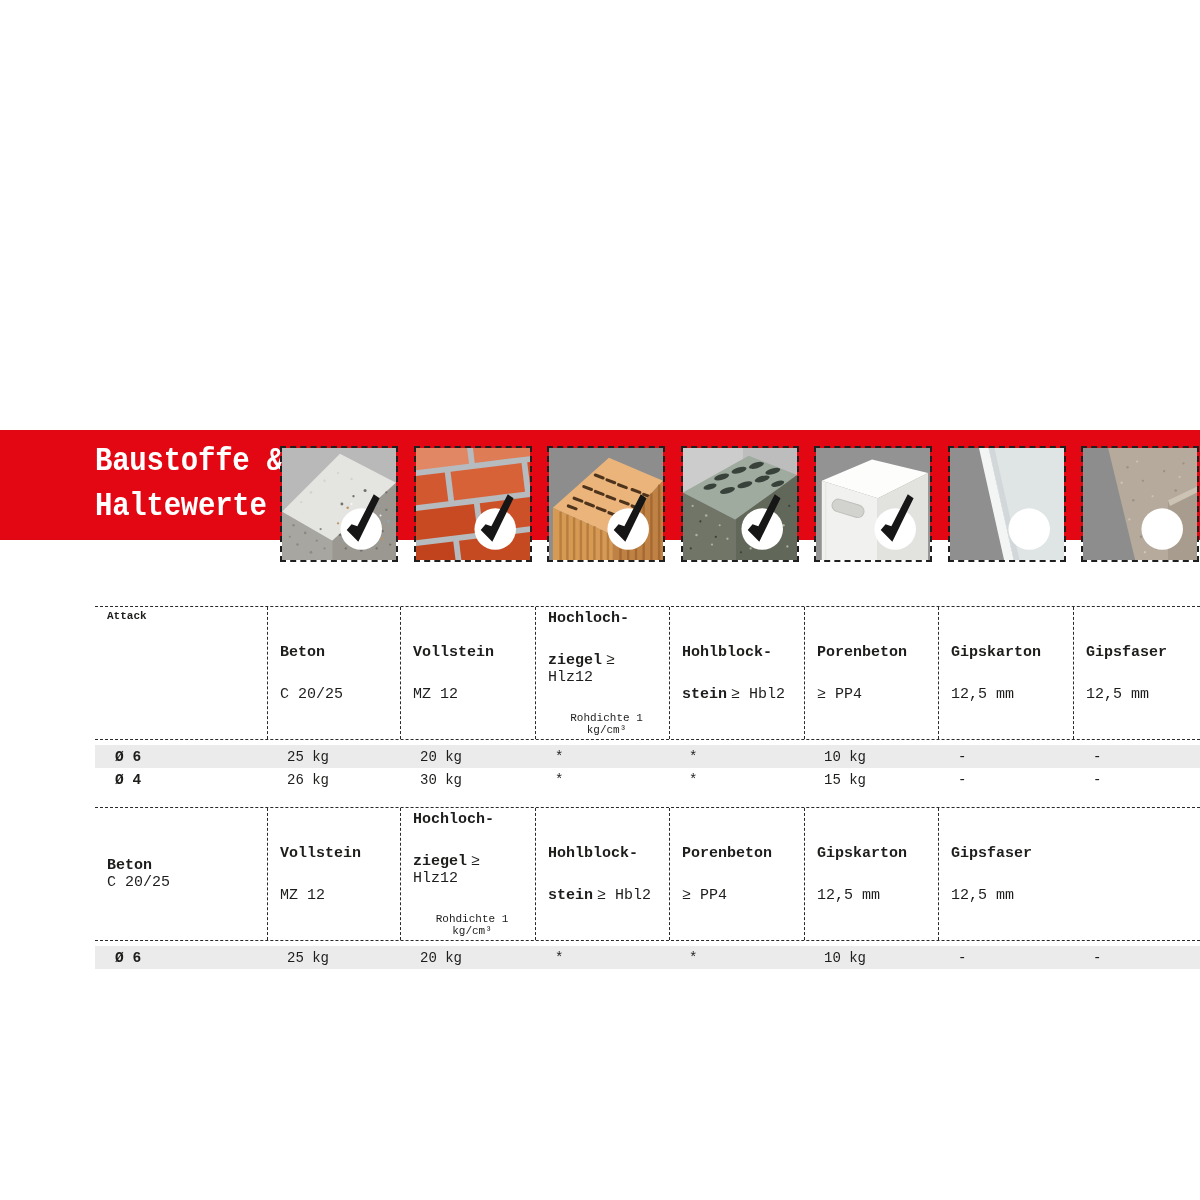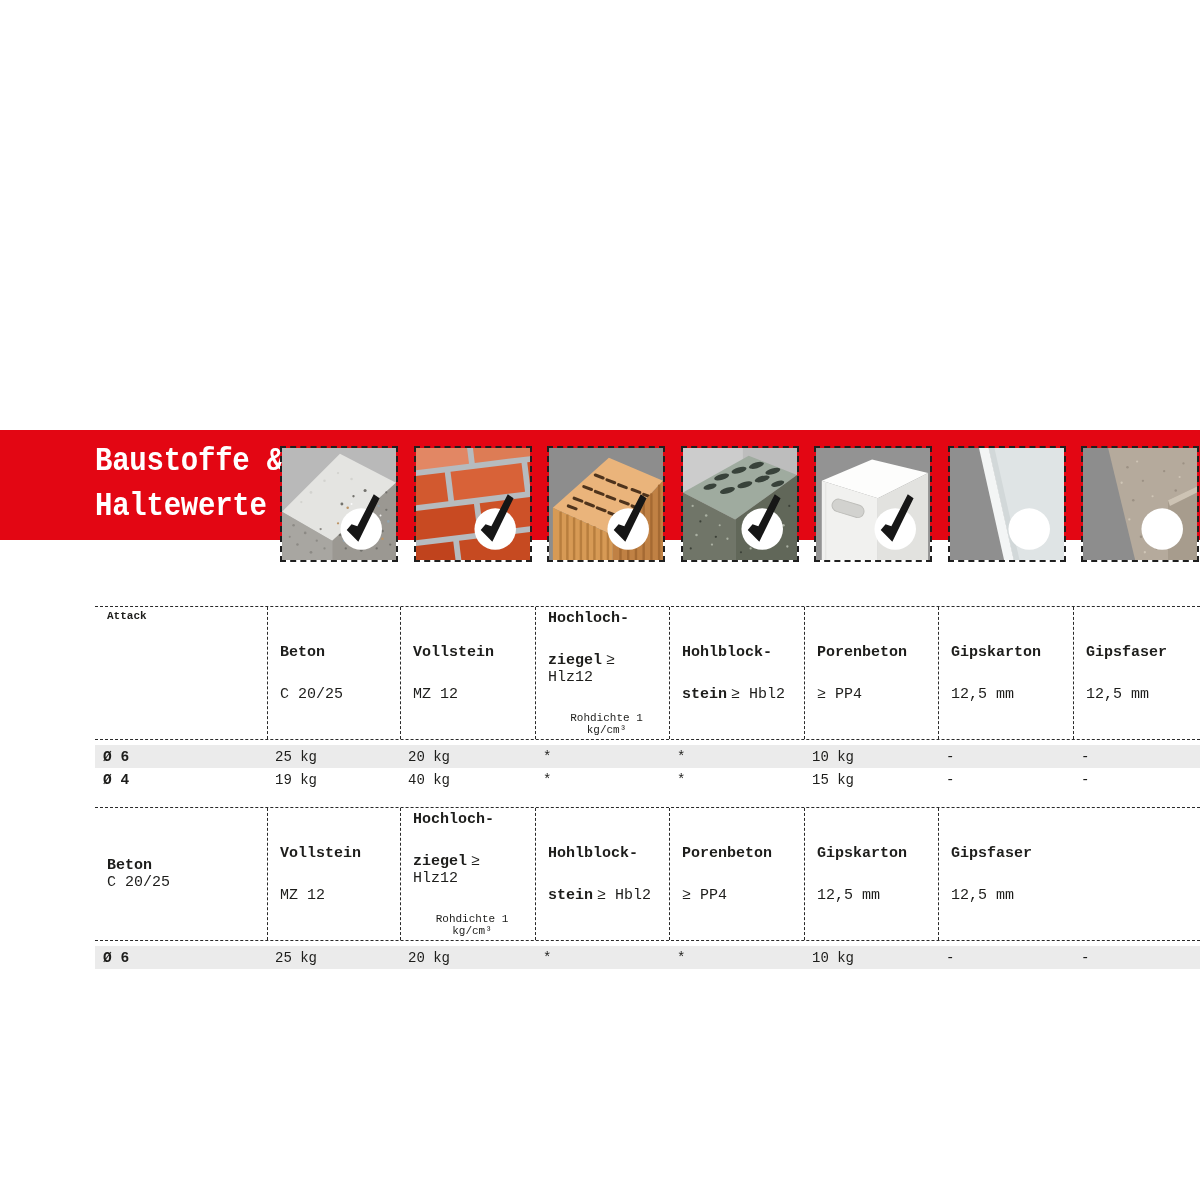--- a/index.html
+++ b/index.html
@@ -28,21 +28,21 @@
   .hline{font-size:15px;line-height:17px;font-weight:400;}
   .hline b{font-weight:700;}
   .hline b:not(:empty)+.hreg:not(:empty){margin-left:4px;}
   .hnote{font-size:11px;line-height:12px;margin-top:1px;text-align:center;}
   .hnote:empty{display:none;}
   .product{font-size:11px;font-weight:700;justify-content:flex-start;}
   .tbody{padding-top:5px;}
   .drow{display:grid;grid-template-columns:172px 133px 135px 134px 135px 134px 135px 127px;
         height:23px;align-items:center;font-size:14px;}
   .drow.shade{background:#ebebeb;}
-  .drow>div{padding-left:8px;}
+  .drow>div{padding-left:20px;}
   .dlabel{font-weight:700;font-size:14.5px;}
 </style>
 </head>
 <body>
 
 <div class="page">
 
   <div class="banner" style="background: rgb(227, 6, 19);">
     <div class="banner-title" style="color: rgb(255, 255, 255);">
       <div>Baustoffe &amp;</div>
@@ -351,22 +351,22 @@
           <div class="dval">25 kg</div>
           <div class="dval">20 kg</div>
           <div class="dval">*</div>
           <div class="dval">*</div>
           <div class="dval">10 kg</div>
           <div class="dval">-</div>
           <div class="dval">-</div>
         </div>
         <div class="drow">
           <div class="dlabel">Ø 4</div>
-          <div class="dval">19 kg</div>
-          <div class="dval">40 kg</div>
+          <div class="dval">26 kg</div>
+          <div class="dval">30 kg</div>
           <div class="dval">*</div>
           <div class="dval">*</div>
           <div class="dval">15 kg</div>
           <div class="dval">-</div>
           <div class="dval">-</div>
         </div>
       </div>
     </section>
 
     <section class="table">

